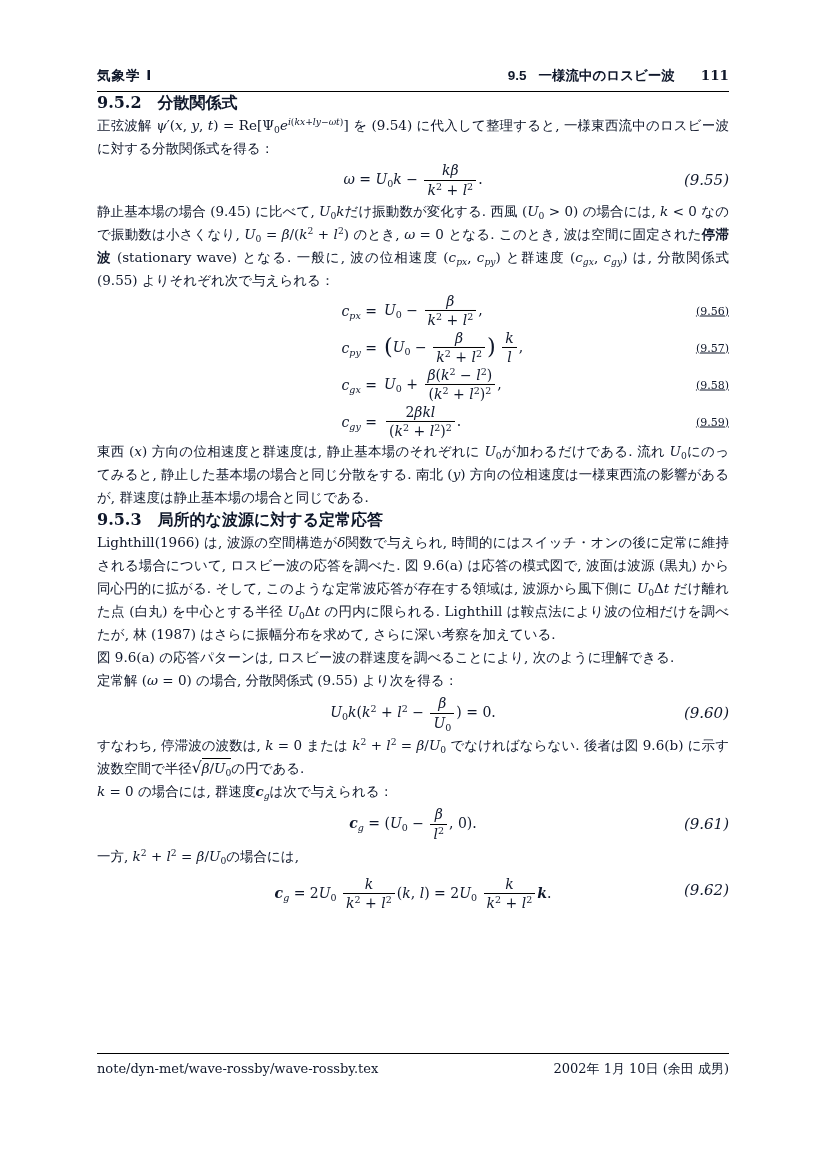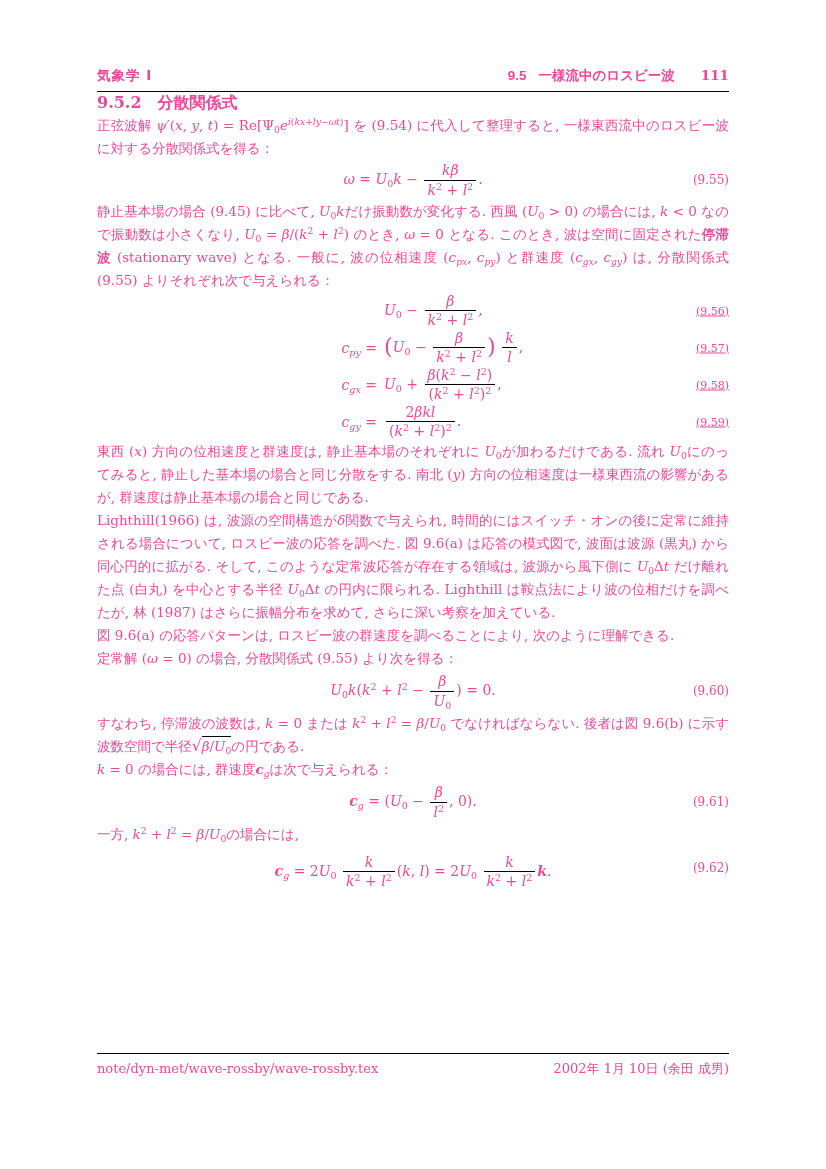--- a/index.html
+++ b/index.html
@@ -1,19 +1,19 @@
 <!DOCTYPE html>
 <html><head>
 <meta charset="utf-8">
 <style>
   html,body{margin:0;padding:0;background:#ffffff;}
   .page{
     position:relative;
     width:826px;height:1169px;
-    background:#ffffff;color:#ec4899;
+    background:#ffffff;color:#0f172a;
     font-family:"DejaVu Serif","Liberation Serif",serif;
     font-size:13.5px;line-height:23px;
     overflow:hidden;
   }
   .content{position:absolute;left:97px;top:0;width:632px;}
   
   .header{
     padding-top:64px;
     display:flex;justify-content:space-between;align-items:baseline;
     font-weight:bold;font-size:13.5px;
@@ -47,21 +47,21 @@
   sub{vertical-align:-0.35em;}
   sup{vertical-align:0.5em;}
   .fr{display:inline-block;vertical-align:middle;text-align:center;line-height:1.18;padding:0 2px;}
   .fr .nu{display:block;padding:0 3px 1px 3px;}
   .fr .de{display:block;border-top:1px solid #000;padding:1px 3px 0 3px;}
   .bp{font-size:160%;font-weight:normal;vertical-align:-0.08em;line-height:0;}
   .sq{font-size:115%;}
   .ovl{border-top:1px solid #000;padding-top:1px;}
   
   .eq{position:relative;display:flex;align-items:center;justify-content:center;font-size:14px;}
-  .eq .eqno{position:absolute;right:0;top:50%;transform:translateY(-50%);font-size:12px;}
+  .eq .eqno{position:absolute;right:0;top:50%;transform:translateY(-50%);font-size:15px;font-style:italic;}
   .h40{height:40px;}
   .h42{height:42px;}
   .h44{height:44px;align-items:flex-end;}
   
   .aligngroup{margin-top:0;}
   .arow{position:relative;height:37px;font-size:14px;}
   .arow .lhs{position:absolute;left:0;top:50%;transform:translateY(-50%);width:280px;text-align:right;white-space:nowrap;}
   .arow .rhs{position:absolute;left:287px;top:50%;transform:translateY(-50%);white-space:nowrap;}
   .arow .eqno{position:absolute;right:0;top:50%;transform:translateY(-50%);font-size:11px;text-decoration:underline;}
   
@@ -96,20 +96,21 @@
 
     <div class="eq h40">
       <span class="eqbody"><i>ω</i> = <i>U</i><sub>0</sub><i>k</i> − <span class="fr"><span class="nu"><i>kβ</i></span><span class="de"><i>k</i><sup>2</sup> + <i>l</i><sup>2</sup></span></span>.</span>
       <span class="eqno">(9.55)</span>
     </div>
 
     <p class="para mt-0">静止基本場の場合 (9.45) に比べて, <i>U</i><sub>0</sub><i>k</i>だけ振動数が変化する. 西風 (<i>U</i><sub>0</sub> &gt; 0) の場合には, <i>k</i> &lt; 0 なので振動数は小さくなり, <i>U</i><sub>0</sub> = <i>β</i>/(<i>k</i><sup>2</sup> + <i>l</i><sup>2</sup>) のとき, <i>ω</i> = 0 となる. このとき, 波は空間に固定された<b>停滞波</b> (stationary wave) となる. 一般に, 波の位相速度 (<i>c</i><sub><i>px</i></sub>, <i>c</i><sub><i>py</i></sub>) と群速度 (<i>c</i><sub><i>gx</i></sub>, <i>c</i><sub><i>gy</i></sub>) は, 分散関係式 (9.55) よりそれぞれ次で与えられる：</p>
 
     <div class="aligngroup">
       <div class="arow">
+        <span class="lhs"><i>c</i><sub><i>px</i></sub> =</span>
         <span class="rhs"><i>U</i><sub>0</sub> − <span class="fr"><span class="nu"><i>β</i></span><span class="de"><i>k</i><sup>2</sup> + <i>l</i><sup>2</sup></span></span>,</span>
         <span class="eqno">(9.56)</span>
       </div>
       <div class="arow">
         <span class="lhs"><i>c</i><sub><i>py</i></sub> =</span>
         <span class="rhs"><span class="bp">(</span><i>U</i><sub>0</sub> − <span class="fr"><span class="nu"><i>β</i></span><span class="de"><i>k</i><sup>2</sup> + <i>l</i><sup>2</sup></span></span><span class="bp">)</span> <span class="fr"><span class="nu"><i>k</i></span><span class="de"><i>l</i></span></span>,</span>
         <span class="eqno">(9.57)</span>
       </div>
       <div class="arow">
         <span class="lhs"><i>c</i><sub><i>gx</i></sub> =</span>
@@ -118,20 +119,23 @@
       </div>
       <div class="arow">
         <span class="lhs"><i>c</i><sub><i>gy</i></sub> =</span>
         <span class="rhs"><span class="fr"><span class="nu">2<i>βkl</i></span><span class="de">(<i>k</i><sup>2</sup> + <i>l</i><sup>2</sup>)<sup>2</sup></span></span>.</span>
         <span class="eqno">(9.59)</span>
       </div>
     </div>
 
     <p class="para mt-p3">東西 (<i>x</i>) 方向の位相速度と群速度は, 静止基本場のそれぞれに <i>U</i><sub>0</sub>が加わるだけである. 流れ <i>U</i><sub>0</sub>にのってみると, 静止した基本場の場合と同じ分散をする. 南北 (<i>y</i>) 方向の位相速度は一様東西流の影響があるが, 群速度は静止基本場の場合と同じである.</p>
 
+    <h2 class="subsec mt-h2">
+      <span class="hnum">9.5.3</span><span class="htitle">局所的な波源に対する定常応答</span>
+    </h2>
 
     <p class="para mt-p4">Lighthill(1966) は, 波源の空間構造が<i>δ</i>関数で与えられ, 時間的にはスイッチ・オンの後に定常に維持される場合について, ロスビー波の応答を調べた. 図 9.6(a) は応答の模式図で, 波面は波源 (黒丸) から同心円的に拡がる. そして, このような定常波応答が存在する領域は, 波源から風下側に <i>U</i><sub>0</sub>Δ<i>t</i> だけ離れた点 (白丸) を中心とする半径 <i>U</i><sub>0</sub>Δ<i>t</i> の円内に限られる. Lighthill は鞍点法により波の位相だけを調べたが, 林 (1987) はさらに振幅分布を求めて, さらに深い考察を加えている.</p>
 
     <p class="para mt-p5">図 9.6(a) の応答パターンは, ロスビー波の群速度を調べることにより, 次のように理解できる.</p>
 
     <p class="para mt-p6">定常解 (<i>ω</i> = 0) の場合, 分散関係式 (9.55) より次を得る：</p>
 
     <div class="eq h42">
       <span class="eqbody"><i>U</i><sub>0</sub><i>k</i>(<i>k</i><sup>2</sup> + <i>l</i><sup>2</sup> − <span class="fr"><span class="nu"><i>β</i></span><span class="de"><i>U</i><sub>0</sub></span></span>) = 0.</span>
       <span class="eqno">(9.60)</span>

